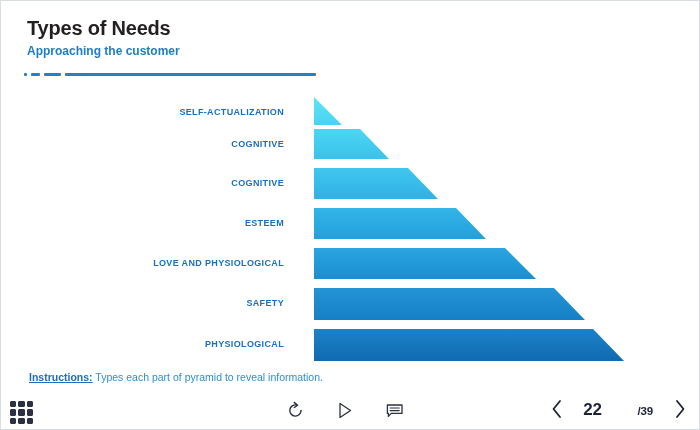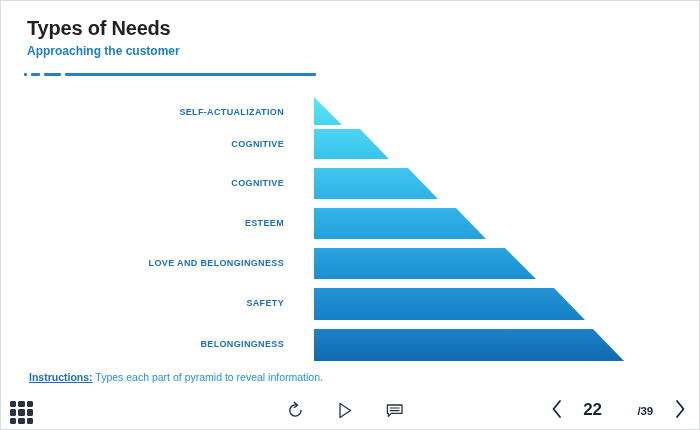--- a/index.html
+++ b/index.html
@@ -273,21 +273,21 @@
               <stop offset="0%" stop-color="#33B5E8"></stop>
               <stop offset="100%" stop-color="#22A0DC"></stop>
             </linearGradient>
           </defs>
           <polygon points="0,0 142,0 172,31 0,31" fill="url(#g4)"></polygon>
         </svg>
       </div>
     </div>
 
     <div class="tier-row" style="top:151px;">
-      <div class="tier-label" style="top:11px;">LOVE AND BELONGINGNESS</div>
+      <div class="tier-label" style="top:11px;">LOVE AND PHYSIOLOGICAL</div>
       <div class="tier-shape" style="top:0px;">
         <svg width="226" height="31" viewBox="0 0 226 31">
           <defs>
             <linearGradient id="g5" x1="0" y1="0" x2="0" y2="1">
               <stop offset="0%" stop-color="#2BA4E0"></stop>
               <stop offset="100%" stop-color="#1B8ED1"></stop>
             </linearGradient>
           </defs>
           <polygon points="0,0 191,0 222,31 0,31" fill="url(#g5)"></polygon>
         </svg>
@@ -303,21 +303,21 @@
               <stop offset="0%" stop-color="#2394D6"></stop>
               <stop offset="100%" stop-color="#1680C5"></stop>
             </linearGradient>
           </defs>
           <polygon points="0,0 240,0 271,32 0,32" fill="url(#g6)"></polygon>
         </svg>
       </div>
     </div>
 
     <div class="tier-row" style="top:232px;">
-      <div class="tier-label" style="top:11px;">BELONGINGNESS</div>
+      <div class="tier-label" style="top:11px;">PHYSIOLOGICAL</div>
       <div class="tier-shape" style="top:0px;">
         <svg width="315" height="32" viewBox="0 0 315 32">
           <defs>
             <linearGradient id="g7" x1="0" y1="0" x2="0" y2="1">
               <stop offset="0%" stop-color="#1C82C9"></stop>
               <stop offset="100%" stop-color="#116AB0"></stop>
             </linearGradient>
           </defs>
           <polygon points="0,0 279,0 310,32 0,32" fill="url(#g7)"></polygon>
         </svg>

